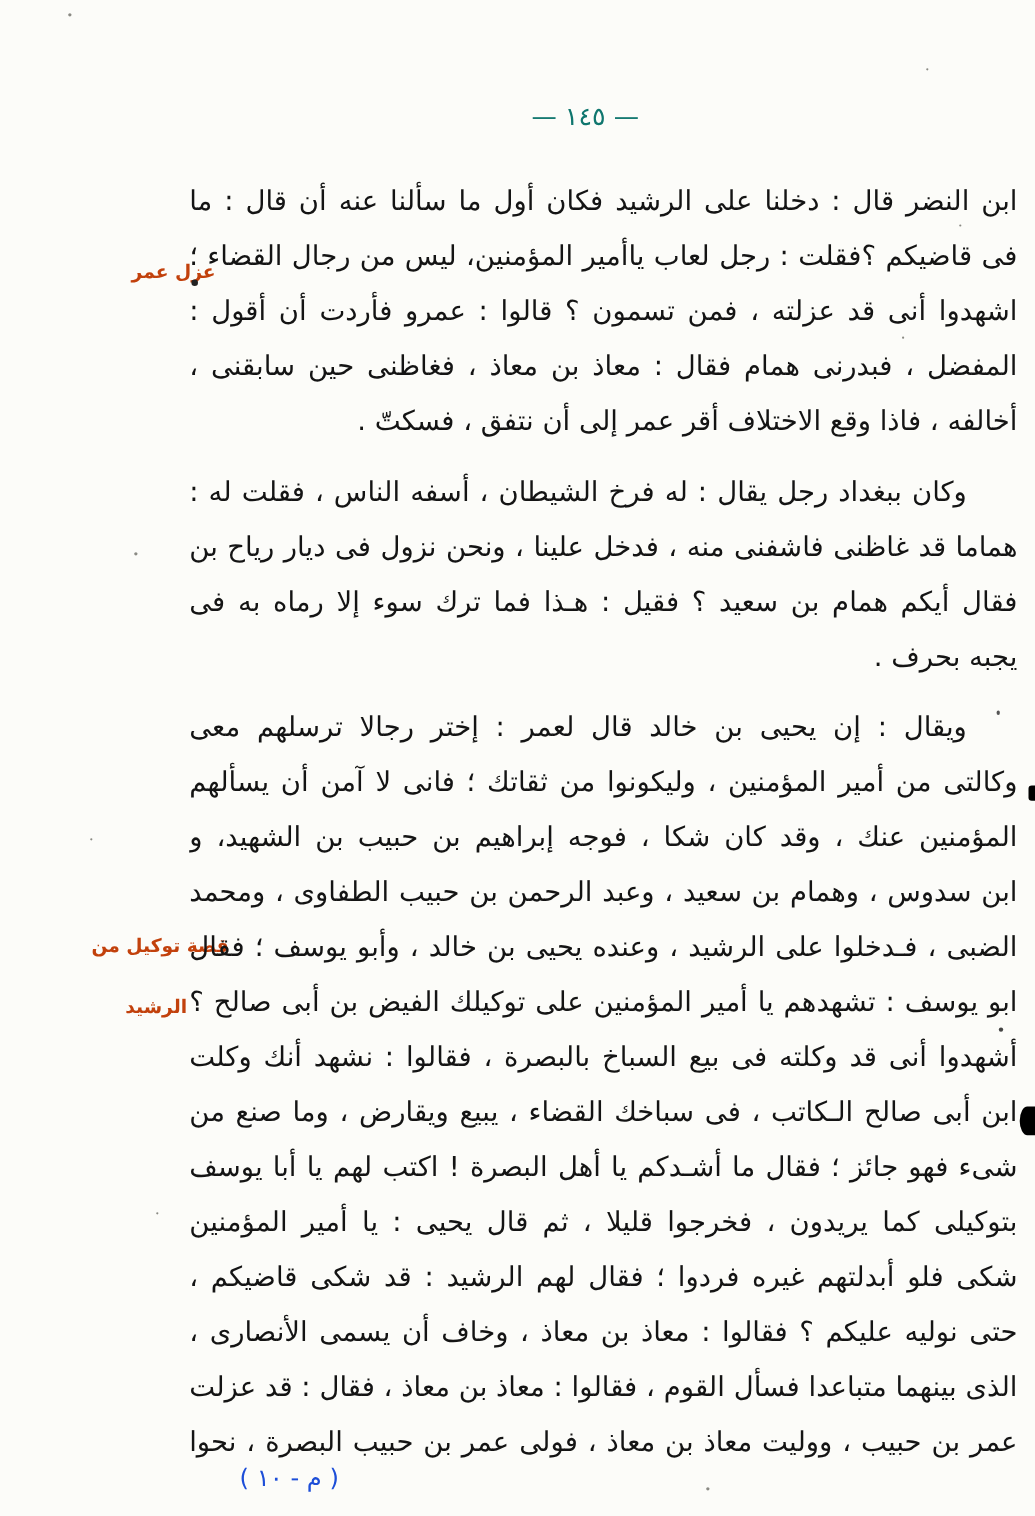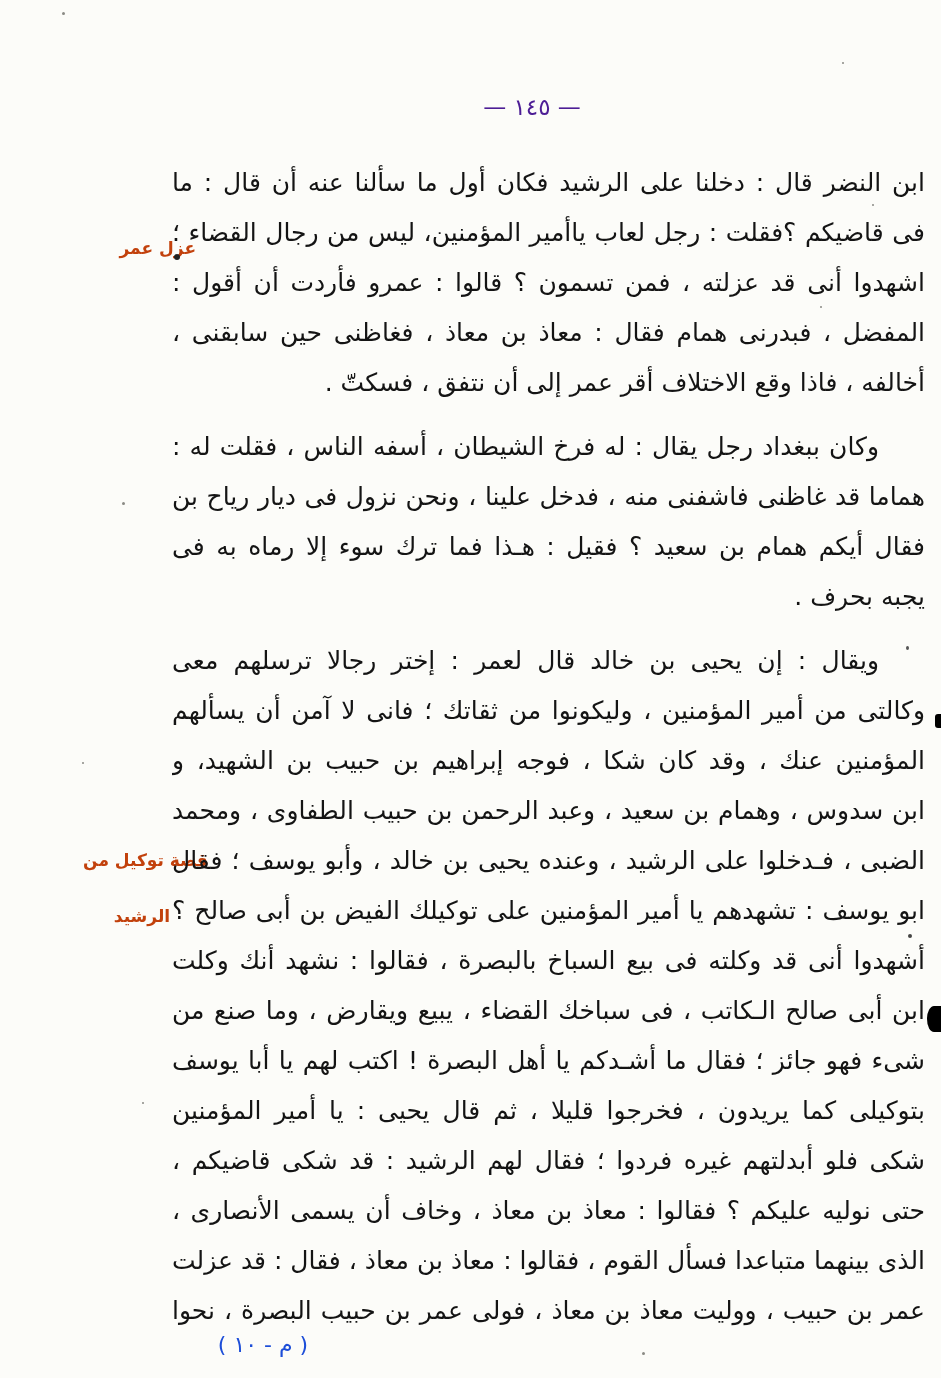--- a/index.html
+++ b/index.html
@@ -9,21 +9,21 @@
     background: #fcfcf9;
     font-family: "DejaVu Sans", sans-serif;
     overflow: hidden;
     color: #171717;
   }
   .page-number {
     position: absolute;
     top: 94px; left: 452px; width: 160px;
     font-size: 23px;
     text-align: center;
-    color: #4c1d95;
+    color: #0f766e;
     direction: rtl;
   }
   .body-text {
     position: absolute;
     top: 158px; left: 172px; width: 753px;
     direction: rtl;
     font-size: 25px;
     color: #141414;
   }
   .para { margin: 0; }

